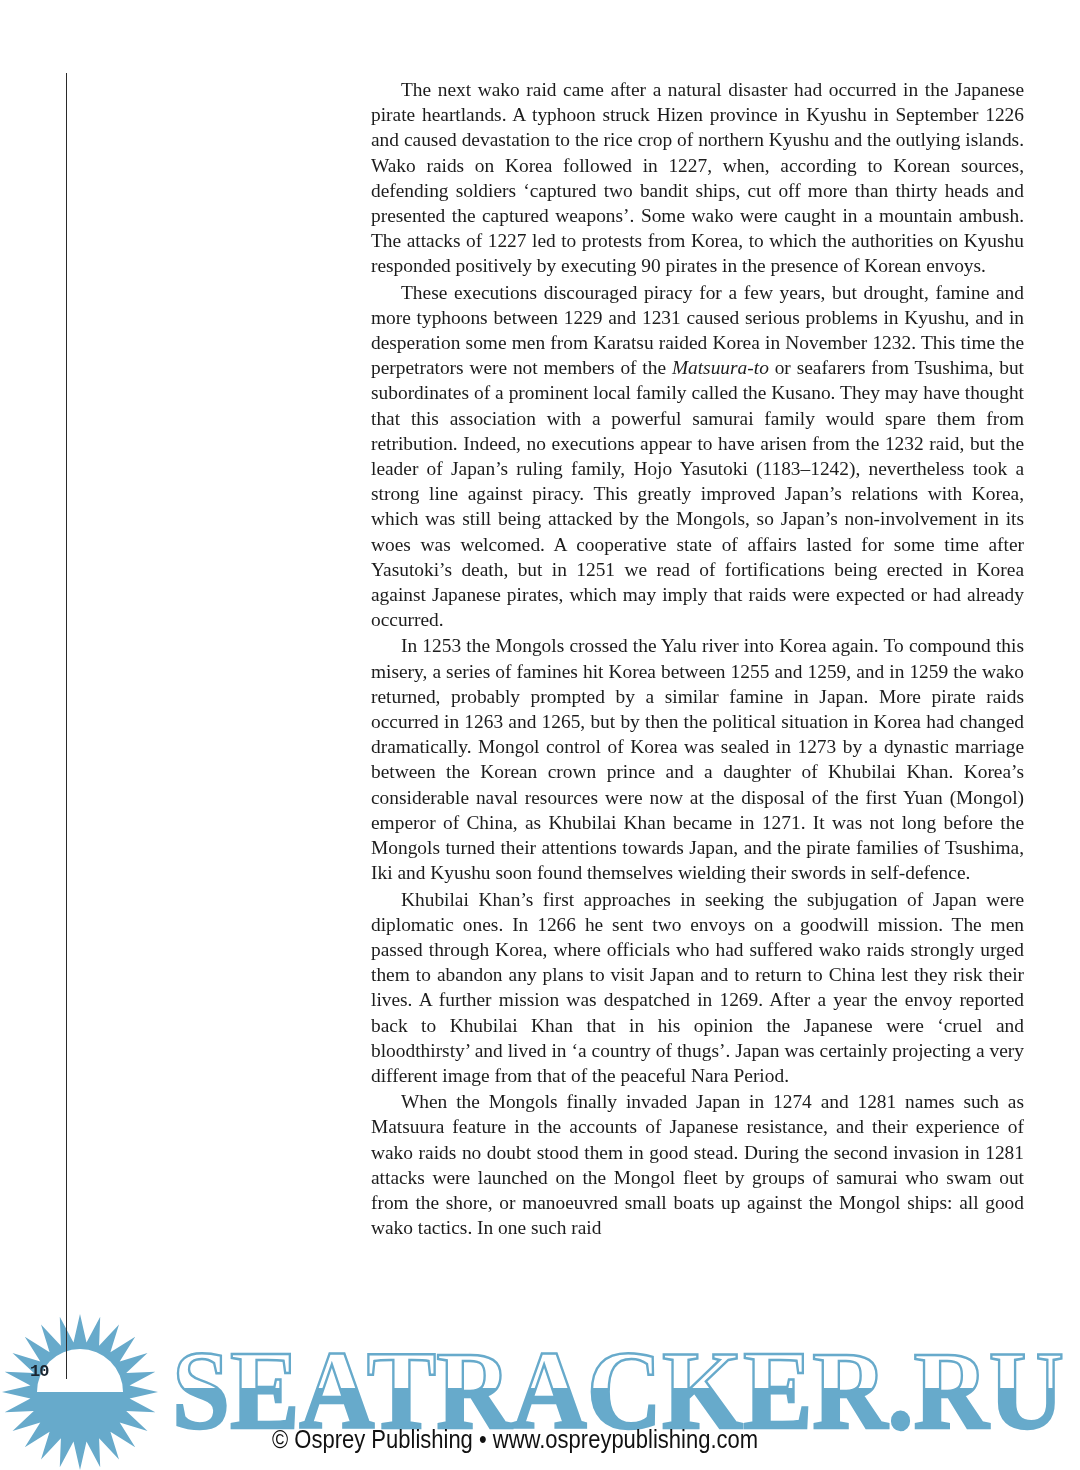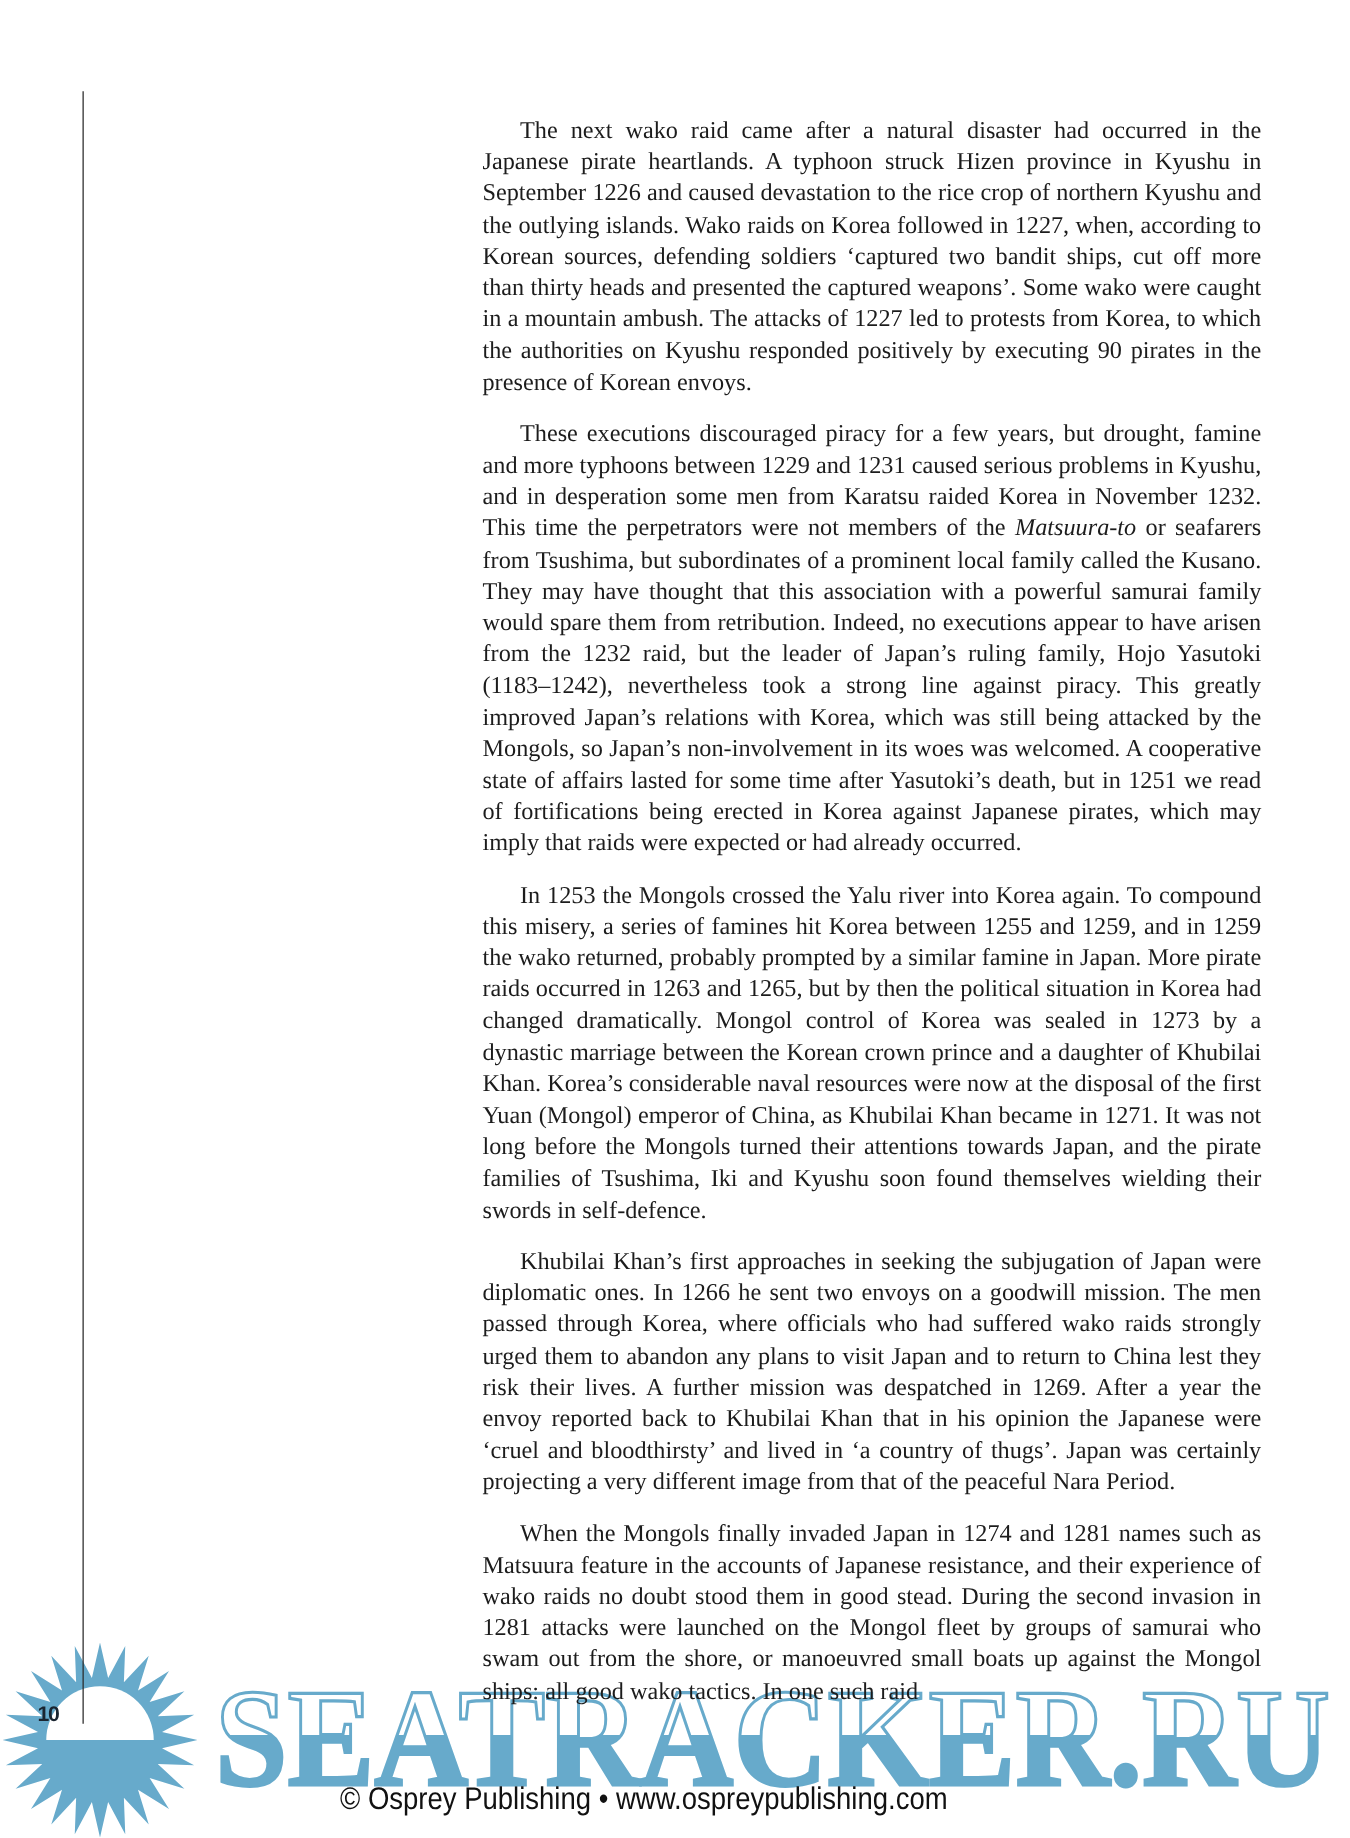--- a/index.html
+++ b/index.html
@@ -28,39 +28,39 @@
       top: 76px;
       width: 655px;
       font-family: "Liberation Serif", "DejaVu Serif", serif;
       font-size: 19.4px;
       line-height: 25.2px;
       color: #1c1c1c;
       text-align: justify;
       z-index: 2;
     }
     .body-text p {
-      margin: 16px;
+      margin: 1px;
       text-indent: 30px;
       hyphens: none;
     }
     .body-text em {
     }
     .sun {
       position: absolute;
       left: 0;
       top: 1310px;
       width: 160px;
       height: 160px;
       z-index: 1;
     }
     .page-number {
       position: absolute;
       left: 30px;
       top: 1362px;
-      font-family: Liberation Sans, sans-serif;
+      font-family: Liberation Mono, monospace;
       font-weight: bold;
       font-size: 17px;
       color: #1a2530;
       z-index: 4;
       letter-spacing: -1px;
     }
     .watermark {
       position: absolute;
       left: 170px;
       top: 1336px;

